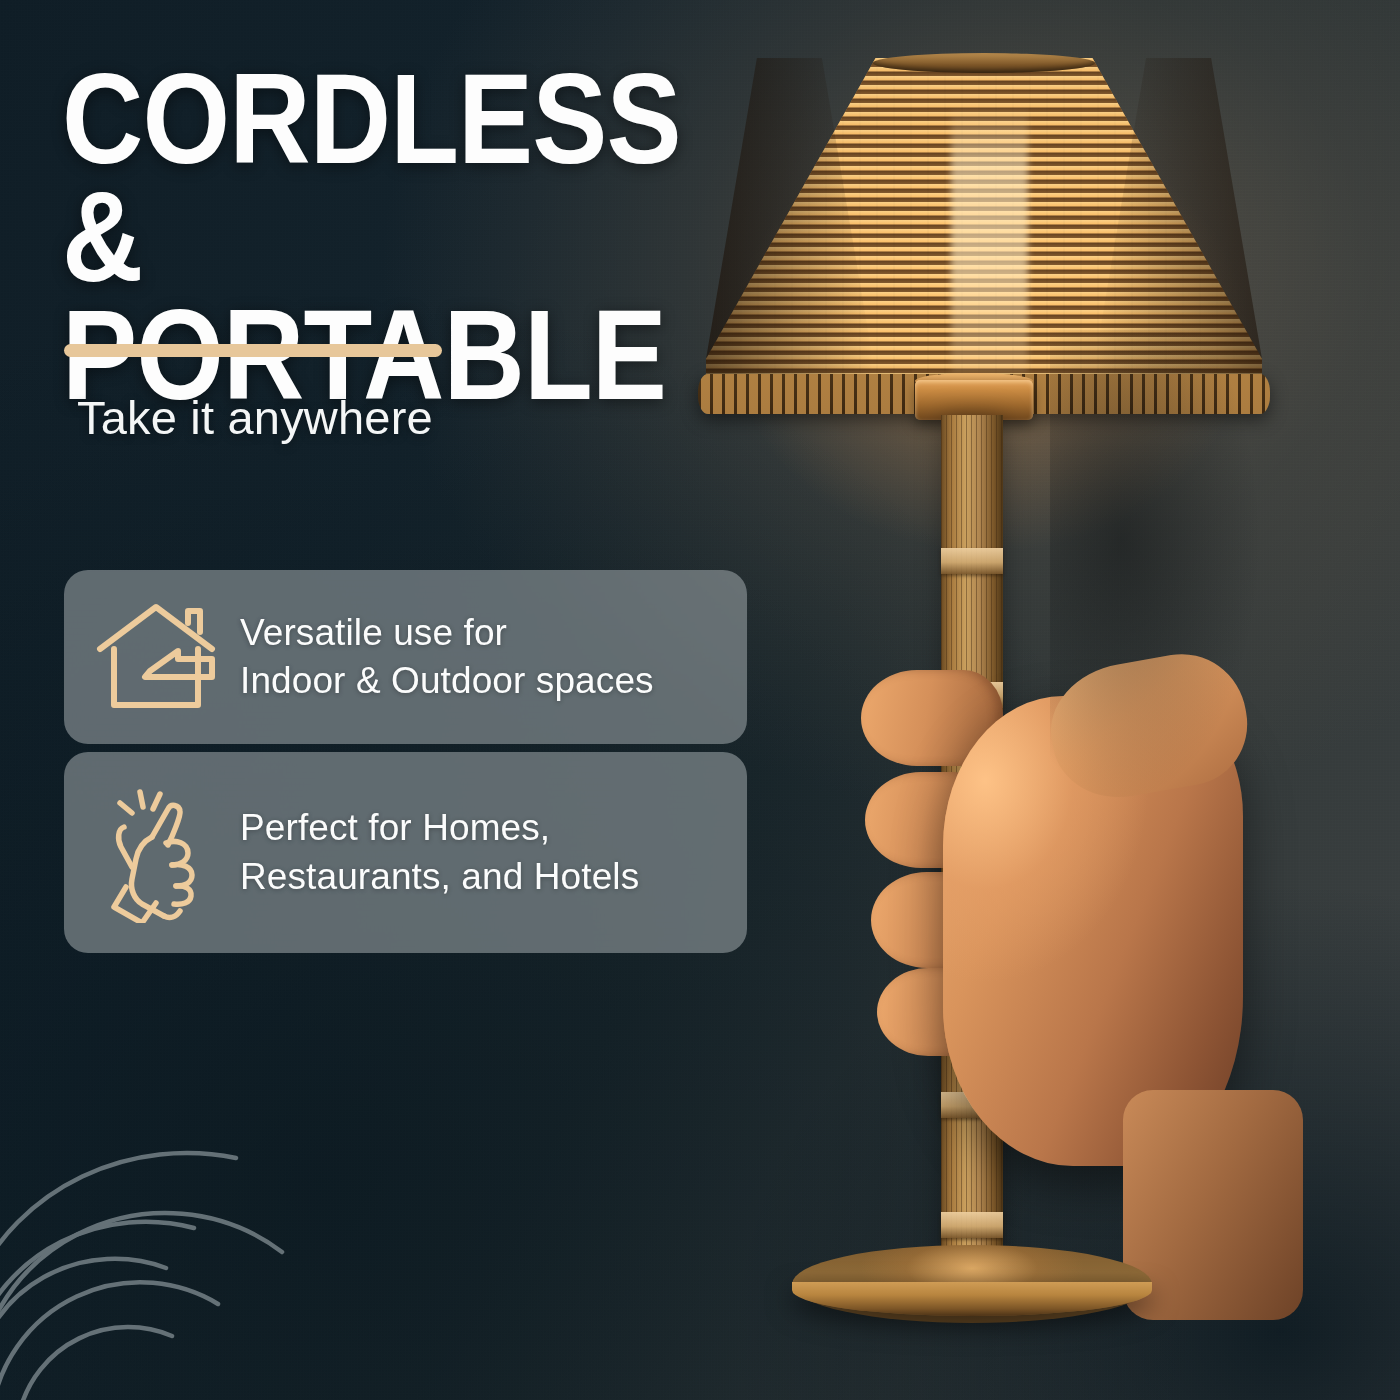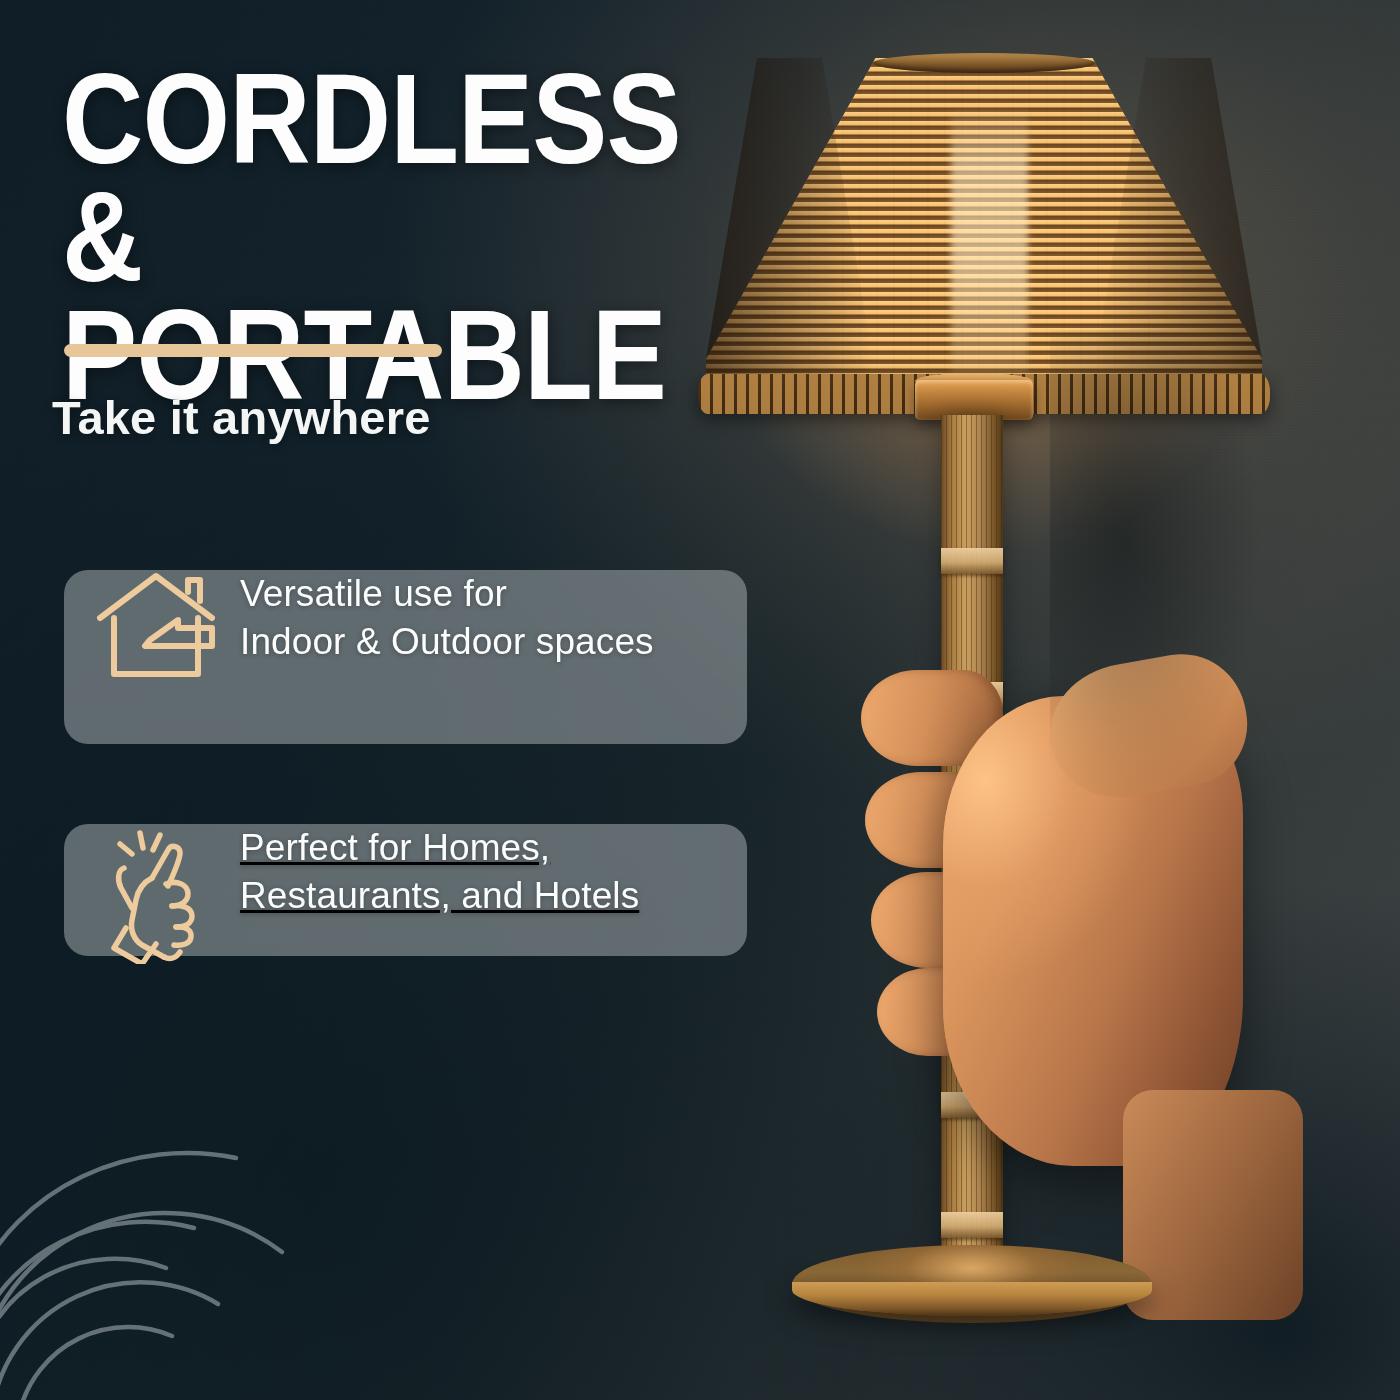--- a/index.html
+++ b/index.html
@@ -56,40 +56,40 @@
   }
 
   .divider {
     position:absolute; left:64px; top:344px;
     width:378px; height:13px;
     border-radius:7px;
     background:#e7c79a;
   }
 
   .subtitle {
-    position:absolute; left:52px; top:390px;
+    position:absolute; left:77px; top:390px;
     color:#f4f6f6;
     font-size:47px;
-    font-weight:bold;
+    font-weight:normal;
     letter-spacing:.2px;
     text-shadow:0 2px 10px rgba(0,0,0,.4);
   }
 
   
   .card {
     position:absolute;
     left:64px; width:683px;
     border-radius:24px;
     background:rgba(150,158,161,.60);
-    display:flex; 
+    display:flex; align-items:center;
     padding:0 0 0 32px;
     backdrop-filter:blur(1px);
   }
   #card-1 { top:570px; height:174px; }
-  #card-2 { top:824px; height:132px;text-decoration:underline; }
+  #card-2 { top:752px; height:201px; }
 
   .card-icon { flex:0 0 auto; display:block; }
   #card-1 .card-icon { width:124px; height:112px; margin-right:20px; }
   #card-2 .card-icon { width:112px; height:140px; margin-right:26px; margin-left:6px; }
 
   .card-text {
     color:#fbfcfc;
     font-size:37px;
     line-height:1.30;
     letter-spacing:.1px;

